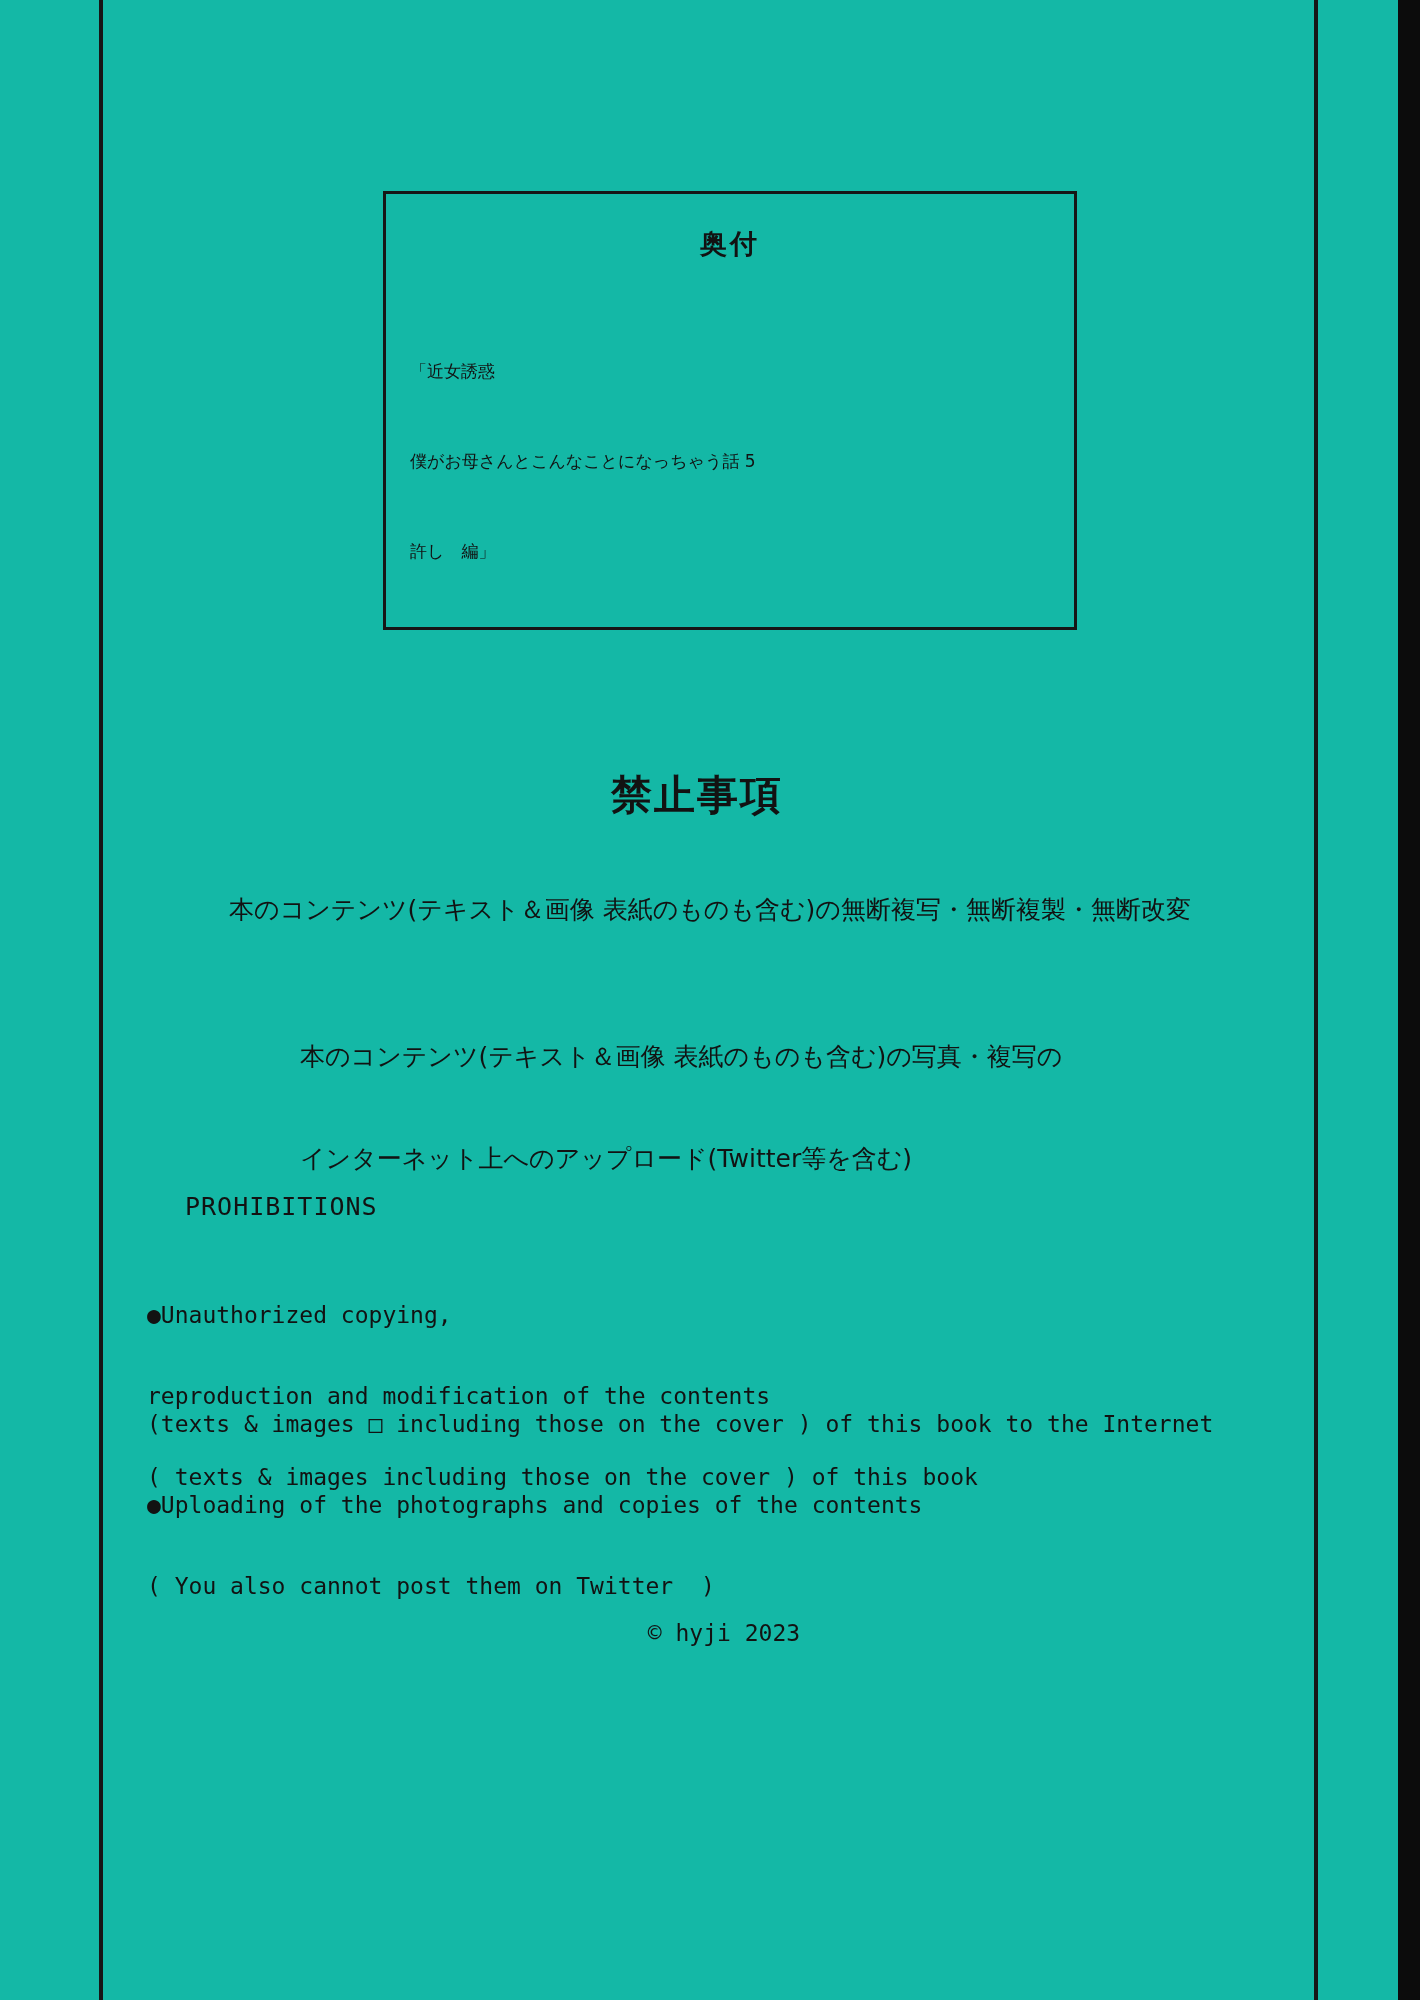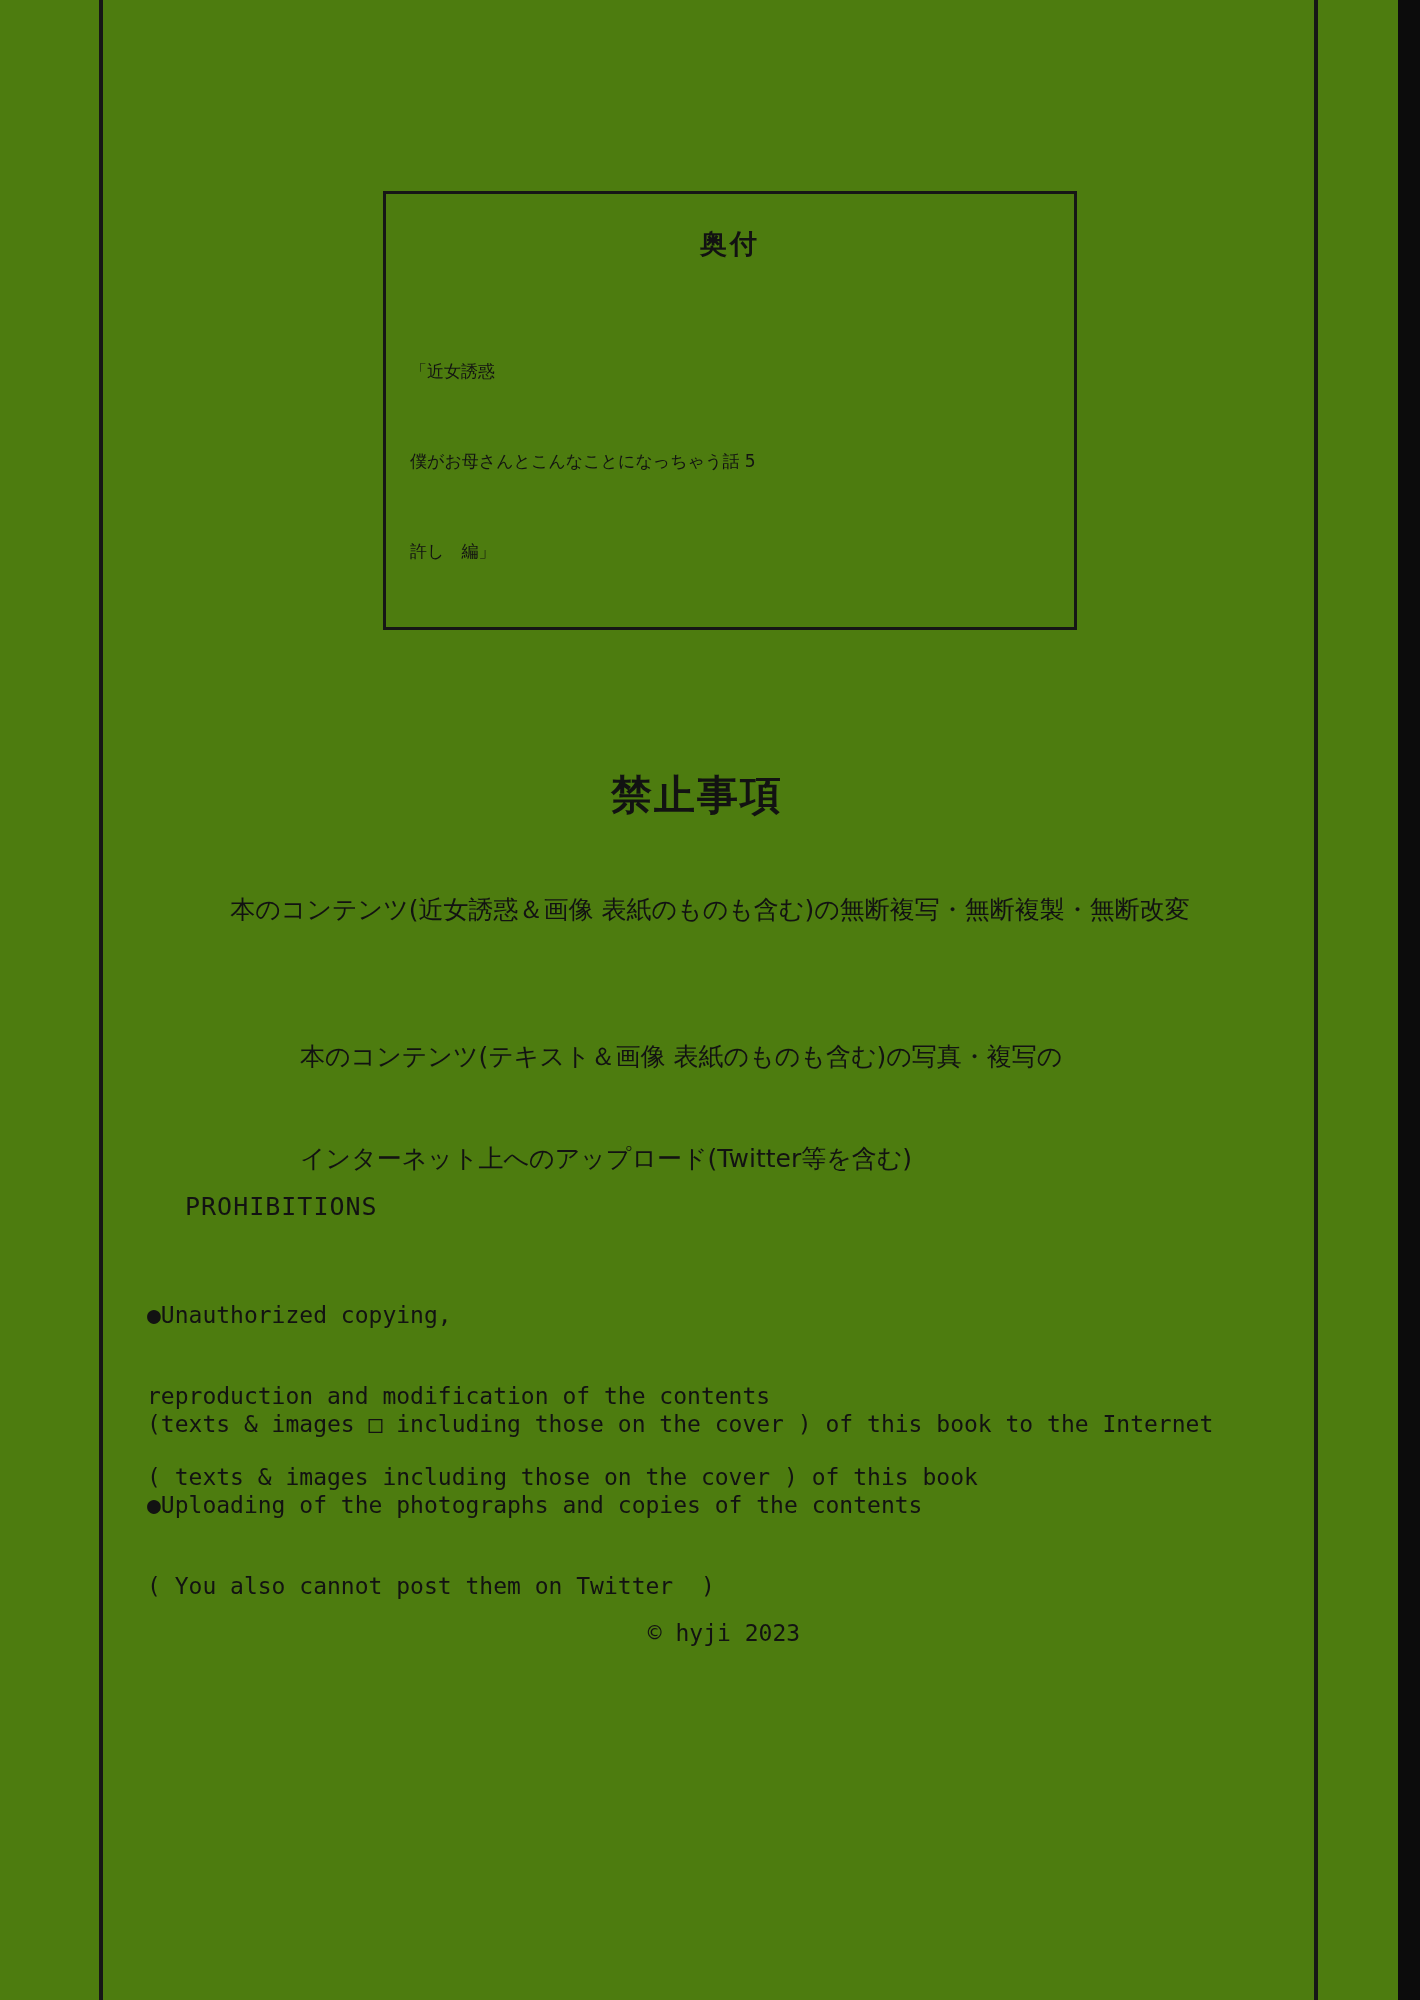--- a/index.html
+++ b/index.html
@@ -4,21 +4,21 @@
 <style>
   html, body {
     margin: 0;
     padding: 0;
     background: #e8e8e8;
   }
   .page {
     position: relative;
     width: 1420px;
     height: 2000px;
-    background: #4d7c0f;
+    background: #14b8a6;
     overflow: hidden;
     color: #121212;
     font-family: "DejaVu Sans", sans-serif;
   }
   .vline {
     position: absolute;
     top: 0;
     height: 2000px;
     background: #161616;
   }
@@ -150,21 +150,21 @@
     <div class="book-title">
       <div>「近女誘惑</div>
       <div>僕がお母さんとこんなことになっちゃう話 5</div>
       <div>許し　編」</div>
     </div>
 
   </div>
 
   <div class="kinshi-heading">禁止事項</div>
 
-  <div class="ja-item1">本のコンテンツ(近女誘惑＆画像 表紙のものも含む)の無断複写・無断複製・無断改変</div>
+  <div class="ja-item1">本のコンテンツ(テキスト＆画像 表紙のものも含む)の無断複写・無断複製・無断改変</div>
 
   <div class="ja-item2">
     <div>本のコンテンツ(テキスト＆画像 表紙のものも含む)の写真・複写の</div>
     <div>インターネット上へのアップロード(Twitter等を含む)</div>
   </div>
 
   <div class="en-heading mono">PROHIBITIONS</div>
 
   <div class="en-item en-item1 mono">
     <div>●Unauthorized copying,</div>

